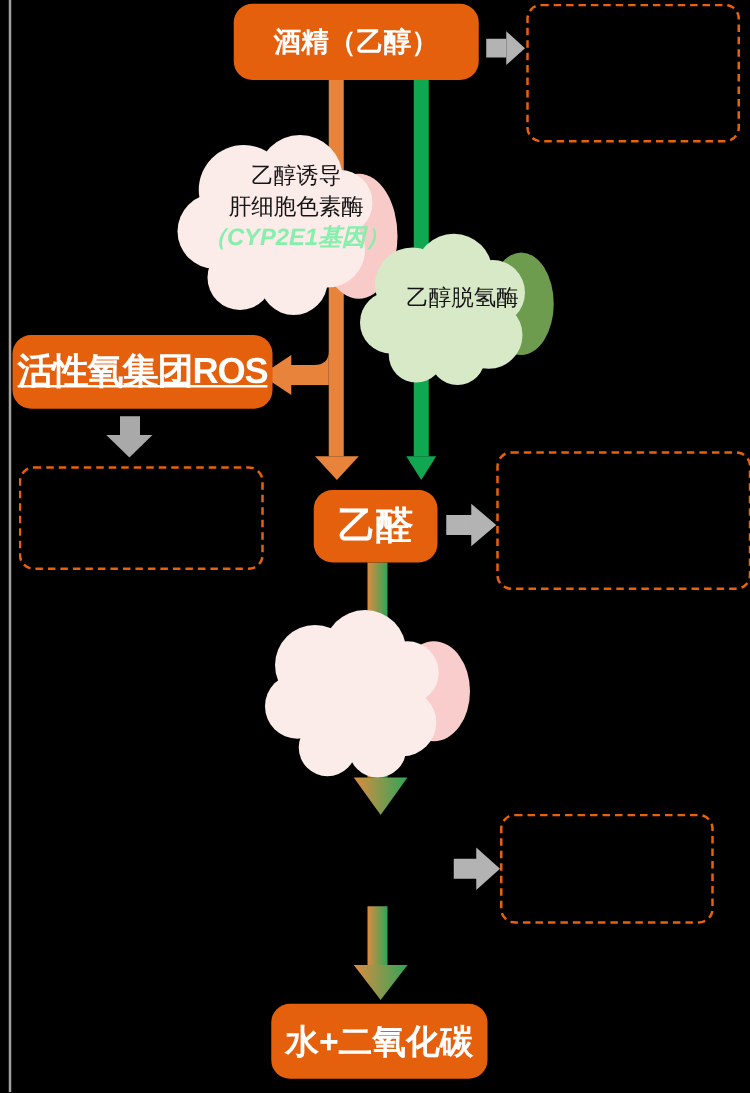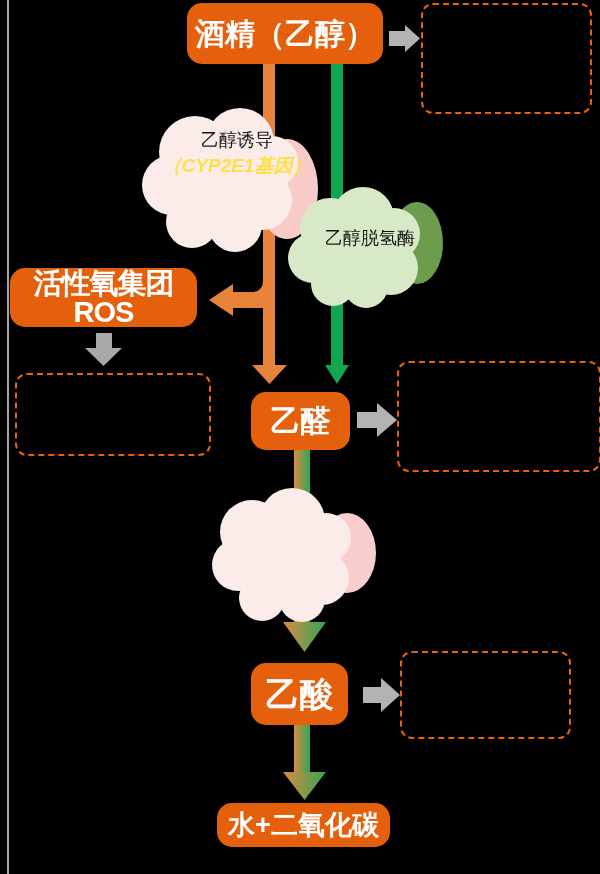--- a/index.html
+++ b/index.html
@@ -7,38 +7,38 @@
     position:relative;width:600px;height:874px;background:#000;
     overflow:hidden;font-family:"Liberation Sans",sans-serif;
   }
   .edge-line{position:absolute;left:7px;top:0;width:2px;height:874px;background:#c9c9c9;opacity:.8;}
   .svg-layer{position:absolute;left:0;top:0;width:600px;height:874px;}
   .node{
     position:absolute;background:#e5600d;color:#fff;font-weight:700;
     display:flex;align-items:center;justify-content:center;
     border-radius:15px;letter-spacing:0;line-height:1;text-align:center;
   }
-  .node-ethanol{left:187px;top:3px;width:196px;height:61px;font-size:30px;}
-  .node-ros{left:10px;top:268px;width:187px;height:59px;font-size:29px;letter-spacing:-1px;}
+  .node-ethanol{left:187px;top:3px;width:196px;height:61px;font-size:22px;}
+  .node-ros{left:10px;top:268px;width:208px;height:59px;font-size:29px;letter-spacing:-1px;text-decoration:underline;}
   .node-acetaldehyde{left:251px;top:392px;width:99px;height:58px;font-size:30px;}
   .node-acetic{left:251px;top:663px;width:97px;height:62px;font-size:34px;}
-  .node-water{left:217px;top:803px;width:173px;height:44px;font-size:27px;}
+  .node-water{left:217px;top:803px;width:173px;height:60px;font-size:27px;}
   .dashed-box{
     position:absolute;border:2px dashed #e8610d;border-radius:12px;background:transparent;
   }
   .dash-1{left:421px;top:3px;width:167px;height:107px;}
   .dash-2{left:15px;top:373px;width:192px;height:79px;}
   .dash-3{left:397px;top:361px;width:200px;height:107px;}
   .dash-4{left:400px;top:651px;width:167px;height:84px;}
   .cloud-text{
     position:absolute;text-align:center;color:#151515;font-size:18px;
     line-height:25px;font-weight:500;
   }
   .cloud-text .gene{
-    color:#fde047;font-weight:700;font-style:italic;font-size:19px;
+    color:#86efac;font-weight:700;font-style:italic;font-size:19px;
   }
   .ct-cyp{left:157px;top:128px;width:160px;}
   .ct-adh{left:295px;top:225px;width:150px;line-height:26px;}
   .ct-aldh{left:225px;top:547px;width:155px;line-height:26px;}
 </style>
 </head>
 <body>
 
 <div class="canvas">
 
@@ -129,29 +129,29 @@
           <circle cx="322" cy="578" r="27"></circle>
         <circle cx="262" cy="598" r="23"></circle>
           <circle cx="302" cy="599" r="23"></circle>
       </g>
     </g>
   </svg>
 
   <div class="node node-ethanol">酒精（乙醇）</div>
   <div class="node node-ros">活性氧集团ROS</div>
   <div class="node node-acetaldehyde">乙醛</div>
-  <div class="node node-acetic">乙酸</div>
   <div class="node node-water">水+二氧化碳</div>
 
   <div class="dashed-box dash-1"></div>
   <div class="dashed-box dash-2"></div>
   <div class="dashed-box dash-3"></div>
   <div class="dashed-box dash-4"></div>
 
   <div class="cloud-text ct-cyp">
     <div>乙醇诱导</div>
+    <div>肝细胞色素酶</div>
     <div class="gene">（CYP2E1基因）</div>
   </div>
   <div class="cloud-text ct-adh">
     <div>乙醇脱氢酶</div>
   </div>
 
 </div>
 
 </body></html>

